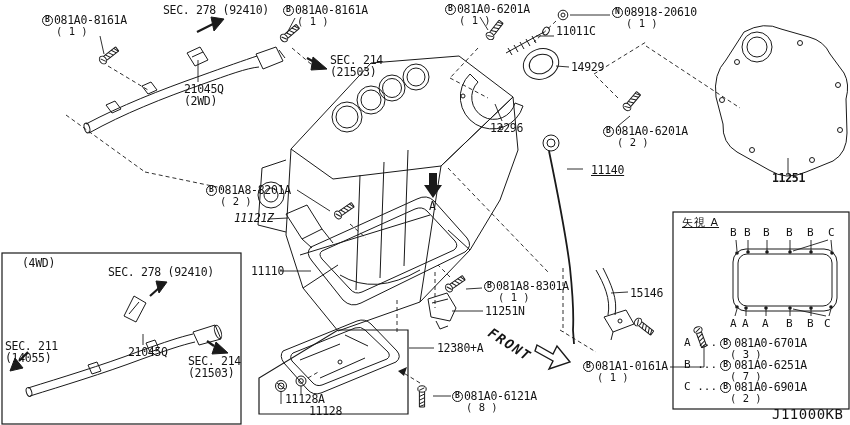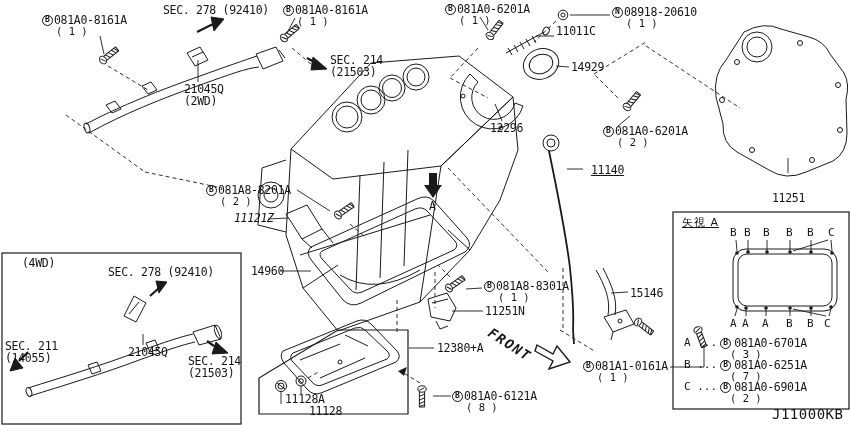--- a/index.html
+++ b/index.html
@@ -279,32 +279,32 @@
 
 <div class="lbl" style="left:603px; top:125px;">
   <span class="crow">
         <span class="circ">B</span>
         <span>081A0-6201A</span>
       </span>
   <div class="qty">( 2 )</div>
 </div>
 
 <div class="lbl" style="left:591px; top:164px;text-decoration:underline;">11140</div>
-<div class="lbl" style="left:772px; top:192px;">11251</div>
+<div class="lbl" style="left:772px; top:172px;font-weight:bold;">11251</div>
 
 <div class="lbl" style="left:206px; top:184px;">
   <span class="crow">
         <span class="circ">B</span>
         <span>081A8-8201A</span>
       </span>
   <div class="qty">( 2 )</div>
 </div>
 
 <div class="lbl" style="left:234px; top:212px;font-style:italic;">11121Z</div>
-<div class="lbl" style="left:251px; top:265px;">14960</div>
+<div class="lbl" style="left:251px; top:265px;">11110</div>
 <div class="lbl" style="left:429px; top:200px;">A</div>
 
 <div class="lbl" style="left:484px; top:280px;">
   <span class="crow">
         <span class="circ">B</span>
         <span>081A8-8301A</span>
       </span>
   <div class="qty">( 1 )</div>
 </div>
 

